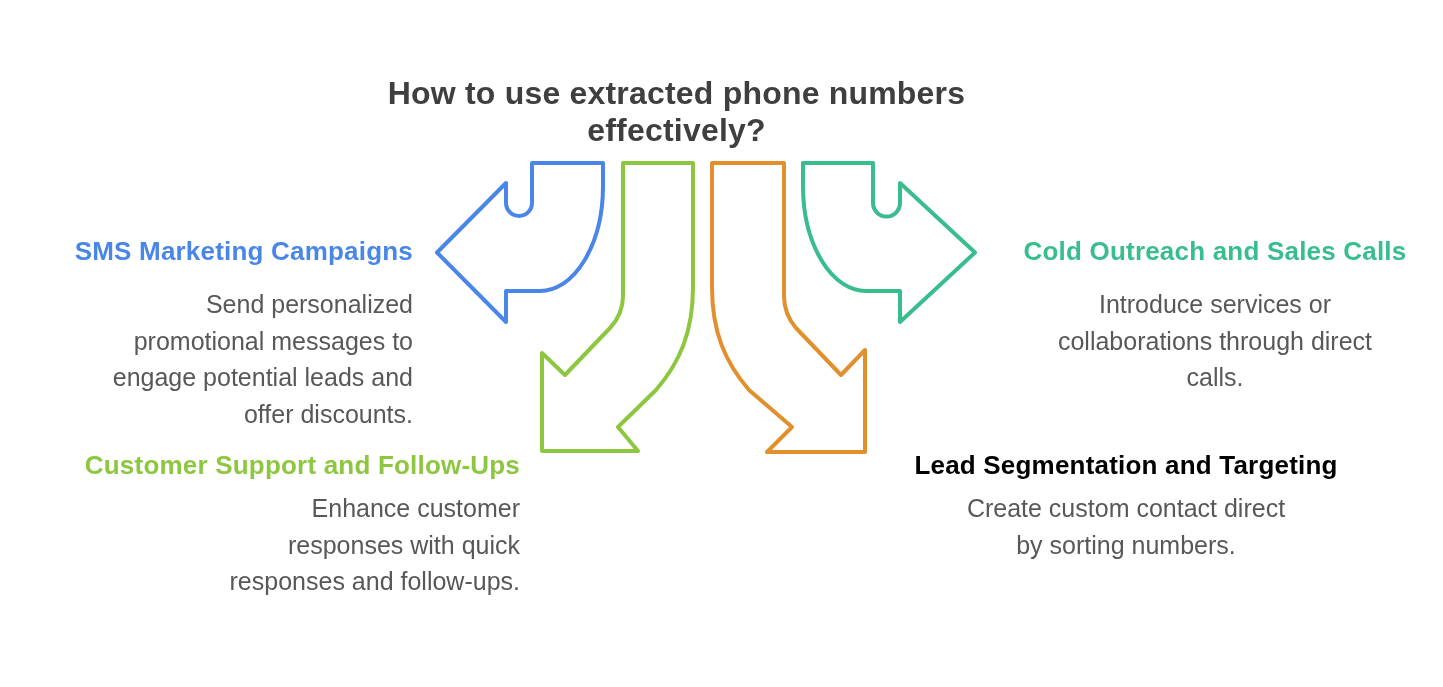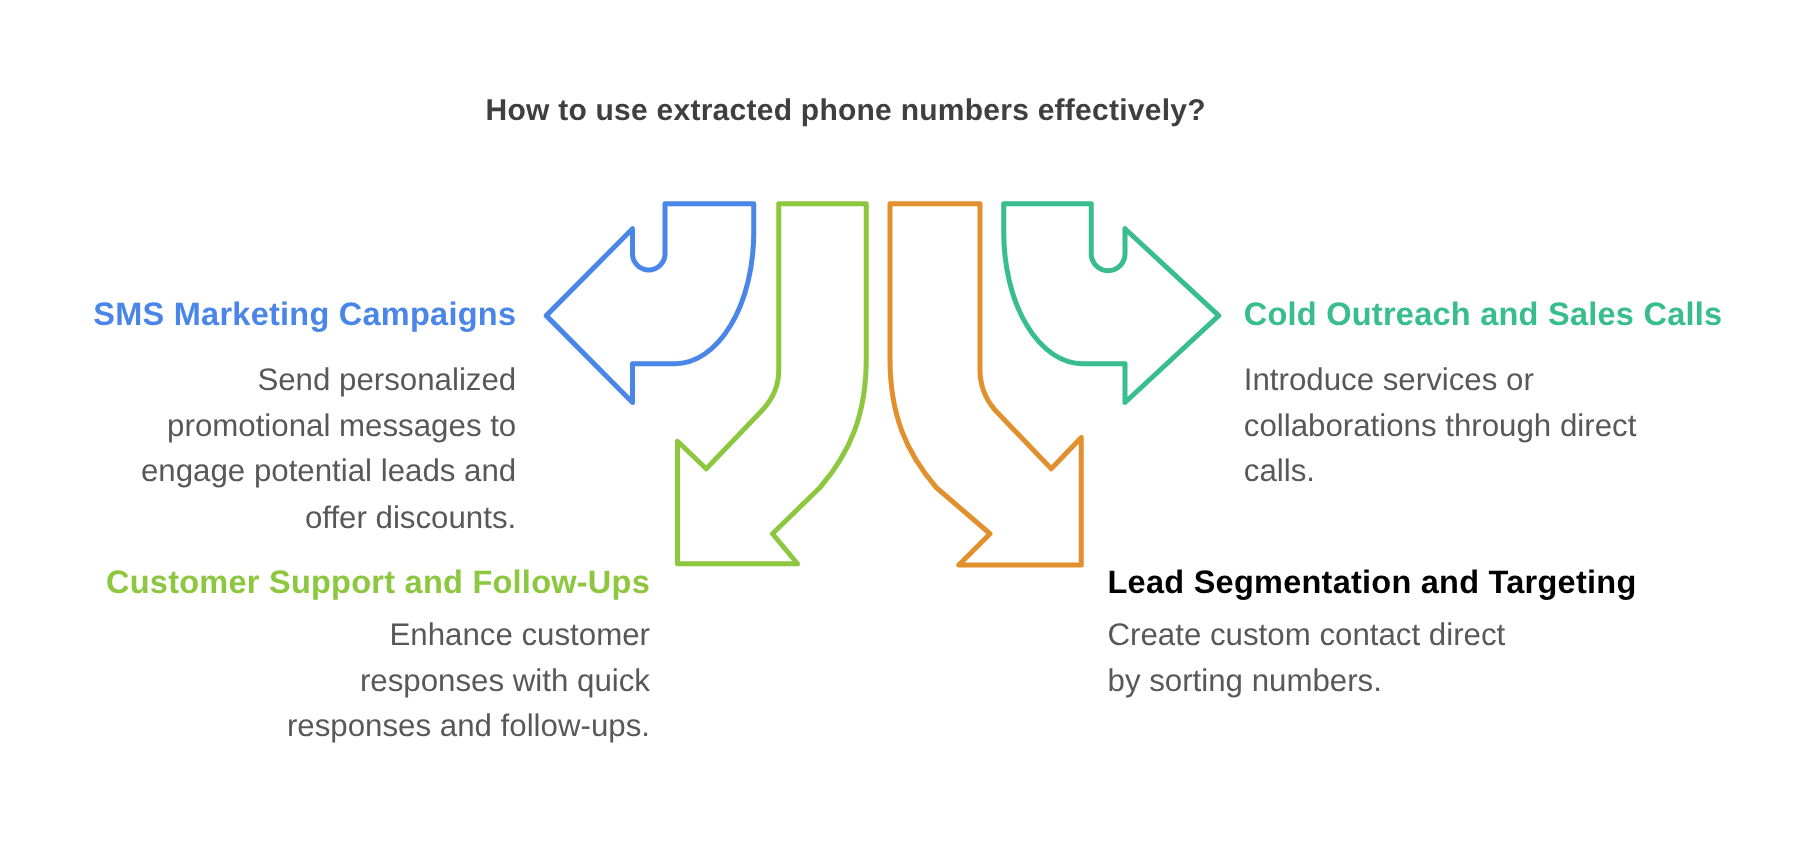--- a/index.html
+++ b/index.html
@@ -7,39 +7,39 @@
     position:relative;
     width:1443px;height:687px;
     background:#ffffff;
     font-family:"Liberation Sans", sans-serif;
     overflow:hidden;
   }
   .title{
     position:absolute;
     top:75px;left:338px;width:677px;
     text-align:center;
-    font-size:24px;font-weight:700;
+    font-size:32px;font-weight:700;
     color:#3f3f3f;
     letter-spacing:0.2px;
   }
   .arrows-svg{position:absolute;top:0;left:0;}
   .block{position:absolute;}
   .block .heading{
     font-size:26px;font-weight:700;line-height:30px;
     margin:0 0 20px 0;
     letter-spacing:0.2px;
   }
   .block.bottom .heading{margin-bottom:10px;}
   .block .line{
     font-size:25px;font-weight:400;line-height:36.5px;
     color:#58585a;
     white-space:nowrap;
   }
   .align-right{text-align:right;}
-  .align-left{text-align:left;}
+  .align-left{text-align:center;}
   .h-blue{color:#4a86e8;}
   .h-teal{color:#38bd8d;}
   .h-lime{color:#8dc63f;}
   .h-orange{color:#000000;}
 </style>
 </head>
 <body>
 
 <div class="canvas">
 

